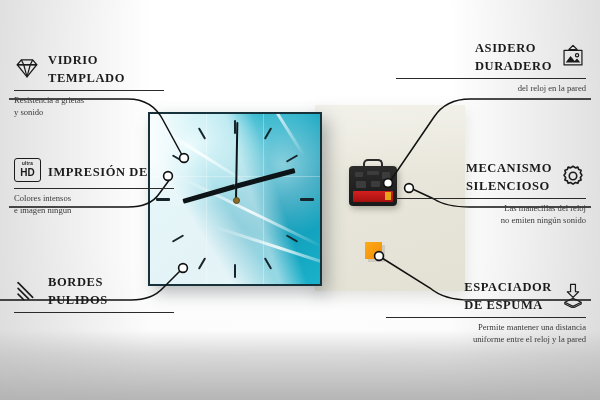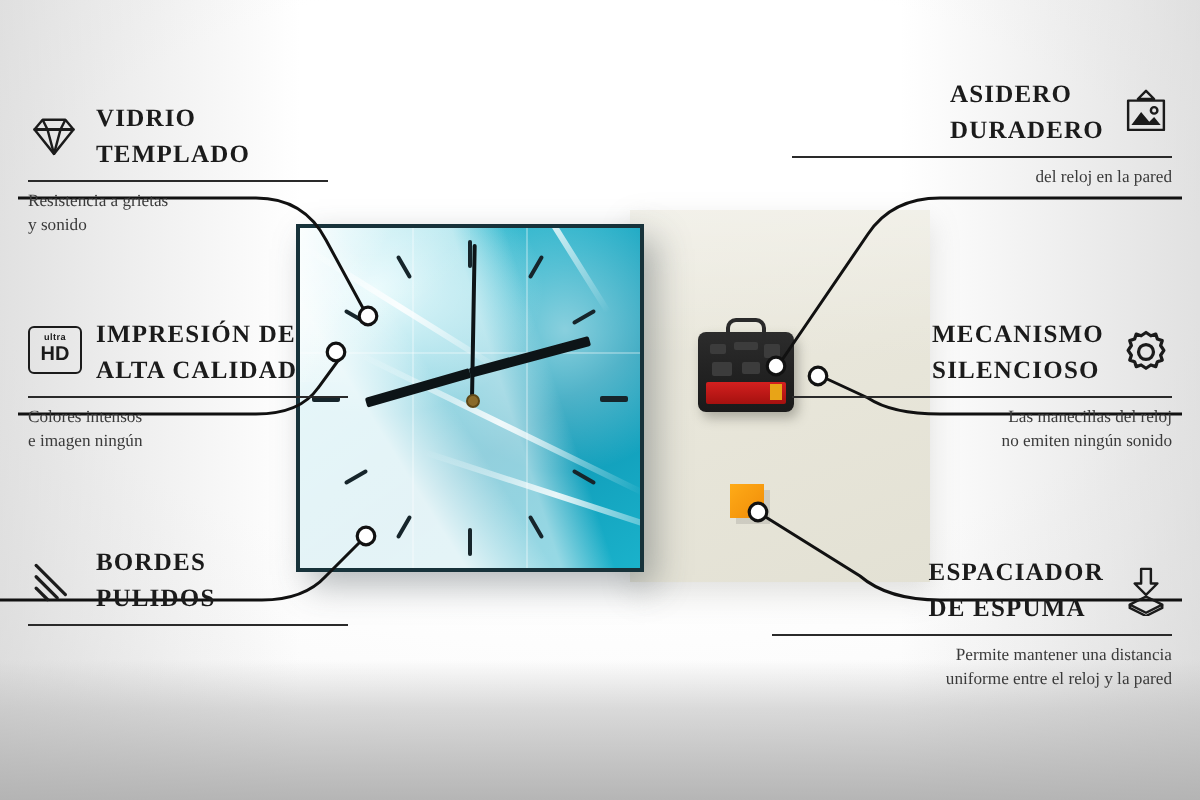--- a/index.html
+++ b/index.html
@@ -183,21 +183,20 @@
   <div class="callout co-left" style="left:14px;top:158px;width:160px">
     <div class="head">
       <span class="ico">
         <span class="hd-box">
           <span class="u">ultra</span>
           <span class="h">HD</span>
         </span>
       </span>
       <span>
         <span class="title">IMPRESIÓN DE</span><br>
-        <span class="title">ALTA CALIDAD</span>
       </span>
     </div>
     <div class="rule"></div>
     <div class="desc">Colores intensos</div>
     <div class="desc">e imagen ningún</div>
   </div>
 
   <div class="callout co-left" style="left:14px;top:272px;width:160px">
     <div class="head">
       <span class="ico">

